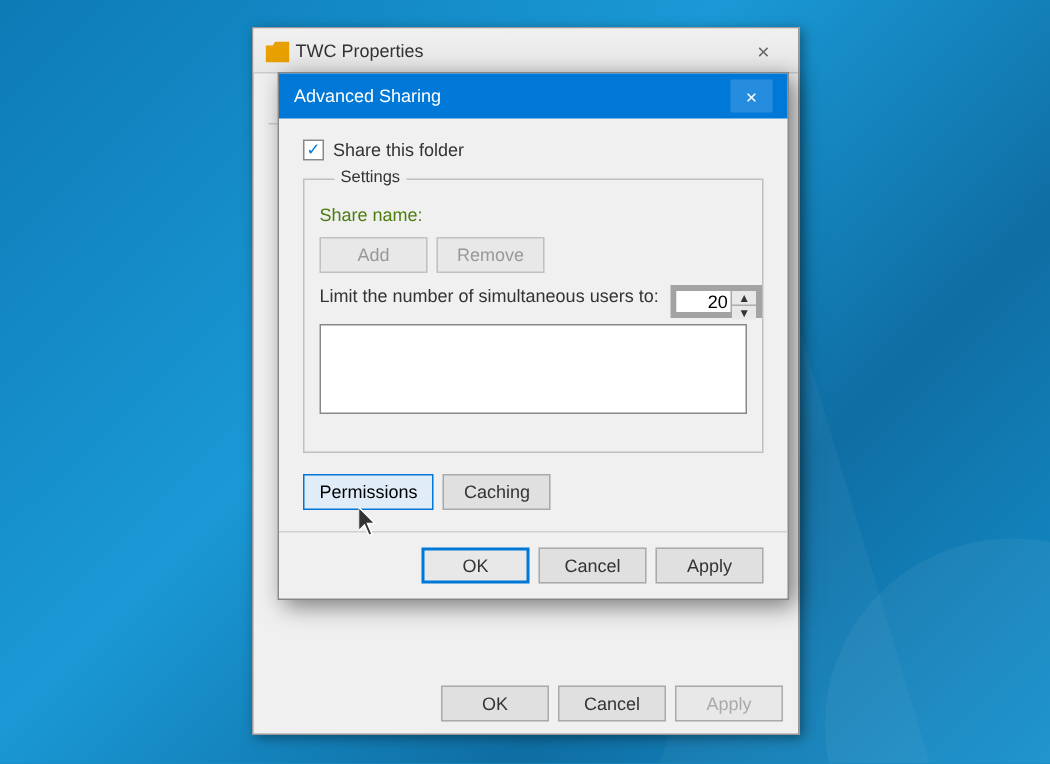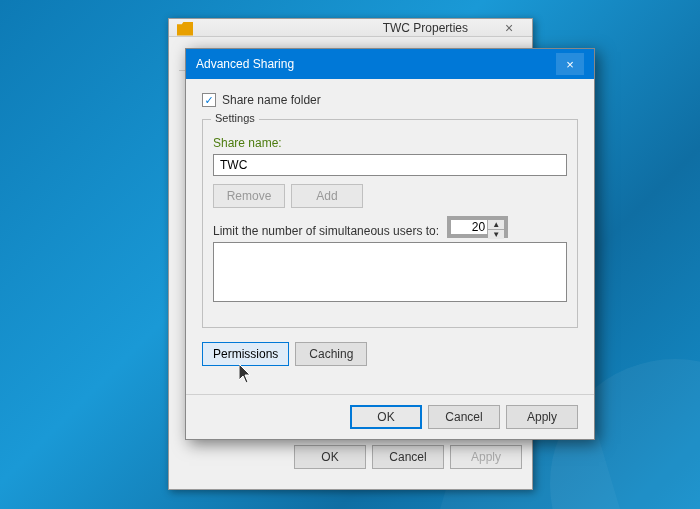--- a/index.html
+++ b/index.html
@@ -28,28 +28,27 @@
       left: 168px;
       width: 365px;
       height: 472px;
       background: #f0f0f0;
       border: 1px solid #999;
       box-shadow: 2px 2px 8px rgba(0,0,0,0.4);
       z-index: 1;
     }
 
     .bg-window-titlebar {
-      height: 18px;
+      height: 30px;
       background: linear-gradient(to bottom, #f0f0f0, #e8e8e8);
       border-bottom: 1px solid #ccc;
       display: flex;
       align-items: center;
       padding: 0 8px;
-      gap: 18px;
-      text-align: right;
+      gap: 4px;
     }
 
     .folder-icon {
       width: 16px;
       height: 16px;
       background: #e8a000;
       clip-path: polygon(0 30%, 30% 30%, 40% 15%, 100% 15%, 100% 100%, 0 100%);
       flex-shrink: 0;
     }
 
@@ -84,21 +83,21 @@
       right: 10px;
       display: flex;
       gap: 6px;
     }
 
     
     .dialog {
       position: absolute;
       top: 48px;
       left: 185px;
-      width: 410px;
+      width: 341px;
       background: #f0f0f0;
       border: 1px solid #888;
       box-shadow: 4px 4px 15px rgba(0,0,0,0.5);
       z-index: 10;
     }
 
     .dialog-titlebar {
       height: 30px;
       background: #0078d7;
       display: flex;
@@ -165,21 +164,21 @@
     .settings-group {
       border: 1px solid #c0c0c0;
       padding: 8px 10px 12px;
       position: relative;
       margin-bottom: 14px;
     }
 
     .settings-legend {
       position: absolute;
       top: -8px;
-      left: 8px;
+      left: 20px;
       background: #f0f0f0;
       padding: 0 4px;
       color: #333;
       font-size: 11px;
     }
 
     .field-label {
       color: #4d7c0f;
       margin-bottom: 4px;
       margin-top: 8px;
@@ -197,21 +196,21 @@
     }
 
     .btn-row {
       display: flex;
       gap: 6px;
       margin: 8px 0;
     }
 
     .limit-row {
       display: flex;
-      align-items: flex-end;
+      align-items: flex-start;
       gap: 8px;
       margin: 8px 0 4px;
       flex-wrap: nowrap;
     }
 
     .limit-label {
       color: #333;
       font-size: 12px;
       flex-shrink: 0;
     }
@@ -299,21 +298,21 @@
       width: 22px;
       height: 22px;
       background: #c8d8e8;
       clip-path: polygon(0 30%, 30% 30%, 40% 15%, 100% 15%, 100% 100%, 0 100%);
     }
 
     
     .perm-row {
       display: flex;
       gap: 6px;
-      margin-bottom: 14px;
+      margin-bottom: 0;
     }
 
     
     .dialog-bottom {
       display: flex;
       justify-content: flex-end;
       gap: 6px;
       border-top: 1px solid #d0d0d0;
       padding: 10px 16px;
     }
@@ -417,32 +416,31 @@
     <span class="dialog-title-text">Advanced Sharing</span>
     <button class="dialog-close-btn">×</button>
   </div>
 
   <div class="dialog-body">
 
     <div class="checkbox-row">
       <div class="checkbox-box">
         <span class="checkbox-check">✓</span>
       </div>
-      <label class="checkbox-label">Share name folder</label>
+      <label class="checkbox-label">Share this folder</label>
     </div>
 
     <div class="settings-group">
       <span class="settings-legend">Settings</span>
       
       <div class="field-label">Share name:</div>
-      <input type="text" class="text-input" value="TWC" style="">
 
       <div class="btn-row">
+        <button class="btn btn-disabled">Add</button>
         <button class="btn btn-disabled">Remove</button>
-        <button class="btn btn-disabled">Add</button>
       </div>
 
       <div class="limit-row">
         <span class="limit-label">Limit the number of simultaneous users to:</span>
         <div class="spinner-wrap">
           <input type="text" class="spinner-input" value="20" style="">
           <div class="spinner-btns">
             <button class="spinner-btn">▲</button>
             <button class="spinner-btn">▼</button>
           </div>

